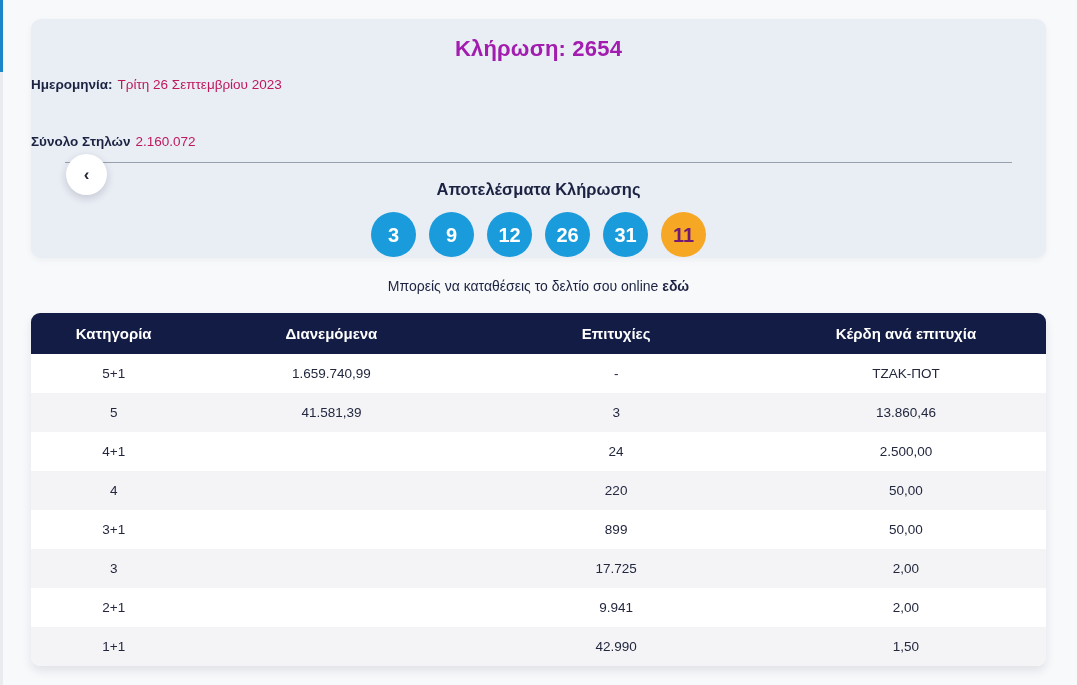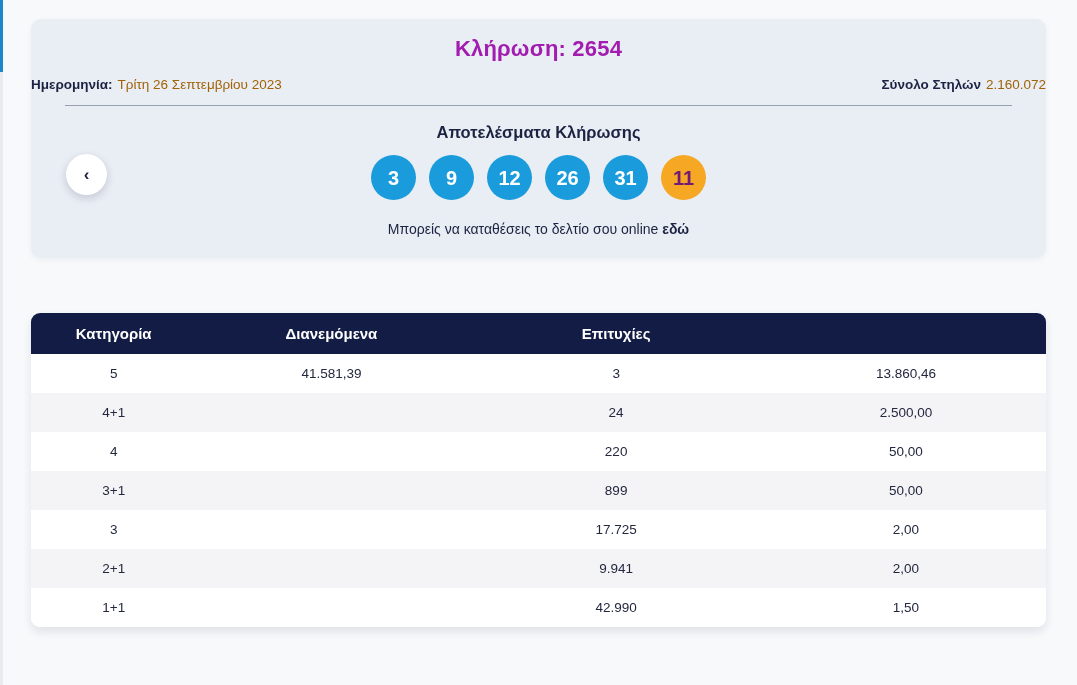--- a/index.html
+++ b/index.html
@@ -30,25 +30,25 @@
     text-align: center;
   }
   .draw-title {
     padding-top: 17px;
     font-size: 22px; font-weight: bold; color: #a21caf;
     letter-spacing: 0.2px;
   }
   .draw-meta {
     margin-top: 15px;
     font-size: 13.5px;
-    display: flex; justify-content: space-between; gap: 42px;
+    display: flex; justify-content: center; gap: 42px; flex-direction: column;
   }
   .meta-pair { display: inline-flex; gap: 5px; }
   .meta-label { font-weight: bold; color: #1c2342; }
-  .meta-value { color: #a16207; }
+  .meta-value { color: #be185d; }
   .card-divider {
     margin: 13px 34px 0 34px;
     border: none; border-top: 1px solid #97a0ad;
     height: 0;
   }
   .results-title {
     margin-top: 17px;
     font-size: 16.5px; font-weight: bold; color: #1c2342;
   }
   .numbers-row {
@@ -147,22 +147,29 @@
   <button class="prev-button">
     <span>‹</span>
   </button>
 </section>
 
 <section class="results-table">
   <div class="t-row t-head">
     <span class="t-cell">Κατηγορία</span>
     <span class="t-cell">Διανεμόμενα</span>
     <span class="t-cell">Επιτυχίες</span>
-  </div>
-
+    <span class="t-cell">Κέρδη ανά επιτυχία</span>
+  </div>
+
+  <div class="t-row">
+    <span class="t-cell">5+1</span>
+    <span class="t-cell">1.659.740,99</span>
+    <span class="t-cell">-</span>
+    <span class="t-cell">ΤΖΑΚ-ΠΟΤ</span>
+  </div>
   <div class="t-row">
     <span class="t-cell">5</span>
     <span class="t-cell">41.581,39</span>
     <span class="t-cell">3</span>
     <span class="t-cell">13.860,46</span>
   </div>
   <div class="t-row">
     <span class="t-cell">4+1</span>
     <span class="t-cell"></span>
     <span class="t-cell">24</span>

